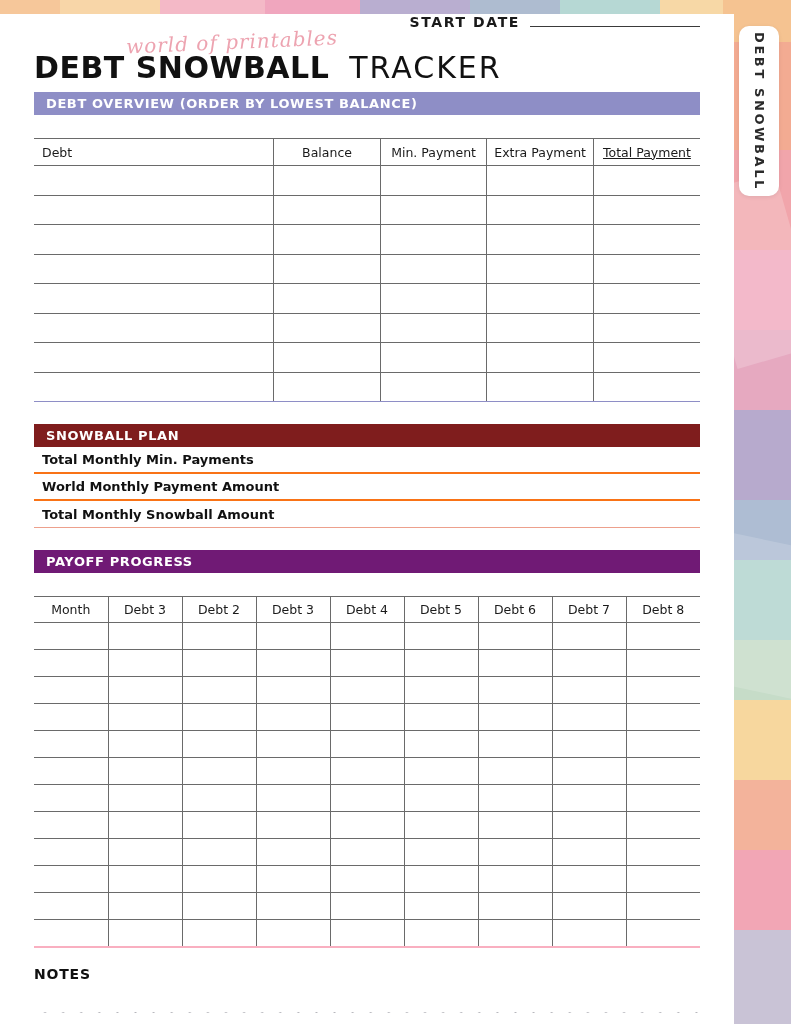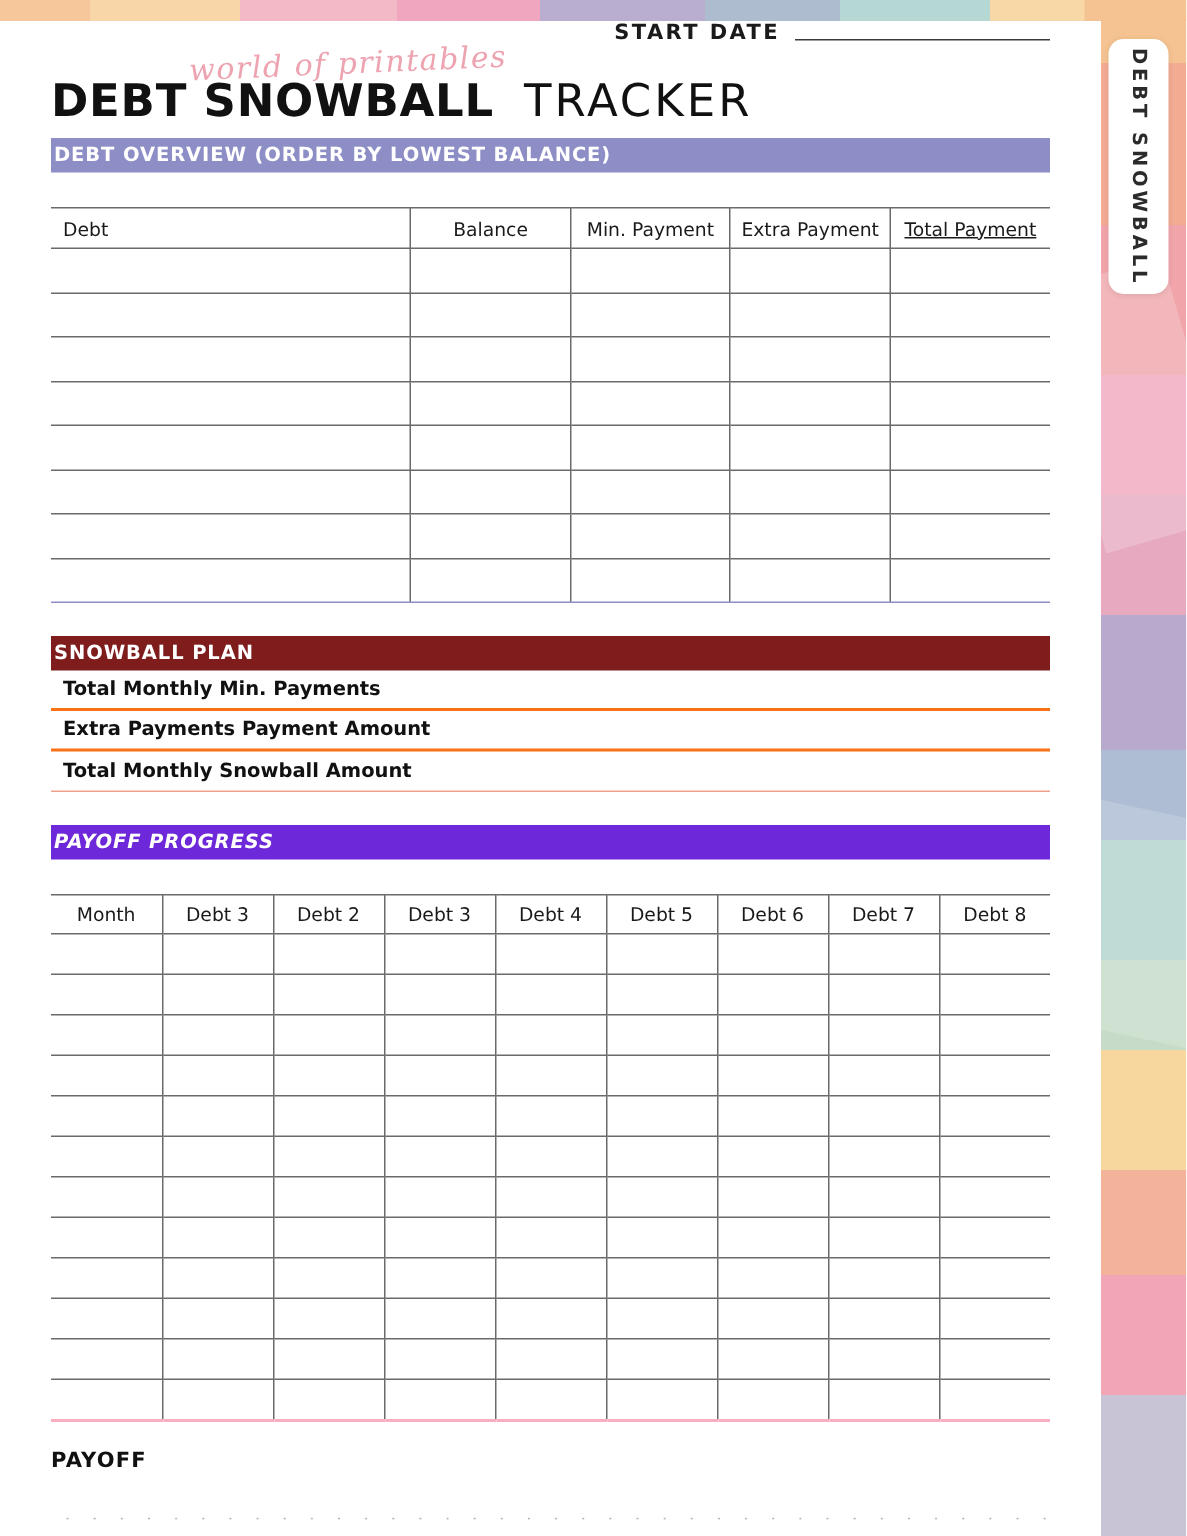--- a/index.html
+++ b/index.html
@@ -175,30 +175,30 @@
     border-bottom: 1.5px solid #3a3a3a;
     height: 1px;
     margin-bottom: 3px;
   }
 
   
   .section-bar {
     height: 23px;
     display: flex;
     align-items: center;
-    padding-left: 2px;
+    padding-left: 12px;
     color: #ffffff;
     font-size: 13px;
     font-weight: 700;
     letter-spacing: 0.6px;
     font-family: "DejaVu Sans", sans-serif;
   }
   .bar-purple { background: #8e8ec6; }
   .bar-salmon { background: #7f1d1d; }
-  .bar-pink   { background: #6d28d9; font-style: italic; }
+  .bar-pink   { background: #701a75; }
 
   
   table.grid {
     width: 100%;
     border-collapse: collapse;
     table-layout: fixed;
     margin-top: 23px;
   }
   table.grid td, table.grid th {
     border: 1px solid #6a6a6a;
@@ -389,21 +389,21 @@
     <div class="sp-22"></div>
 
     <div class="section-bar bar-salmon">
       <span>SNOWBALL PLAN</span>
     </div>
     <div class="snowball-rows">
       <div class="snowball-row">
         <span>Total Monthly Min. Payments</span>
       </div>
       <div class="snowball-row">
-        <span>Extra Payments Payment Amount</span>
+        <span>World Monthly Payment Amount</span>
       </div>
       <div class="snowball-row">
         <span>Total Monthly Snowball Amount</span>
       </div>
     </div>
 
     <div class="sp-22"></div>
 
     <div class="section-bar bar-pink">
       <span>PAYOFF PROGRESS</span>
@@ -553,21 +553,21 @@
             <td></td>
             <td></td>
             <td></td>
             <td></td>
           </tr>
       </tbody>
     </table>
 
     <div class="sp-18"></div>
 
-    <div class="notes-title">PAYOFF</div>
+    <div class="notes-title">NOTES</div>
     <div class="dot-rows">
       <div class="dot-row"></div>
       <div class="dot-row"></div>
       <div class="dot-row"></div>
     </div>
 
   </div>
 
   <div class="footer-logo">
     <span>World of Printables</span><span class="footer-heart">♡</span>

